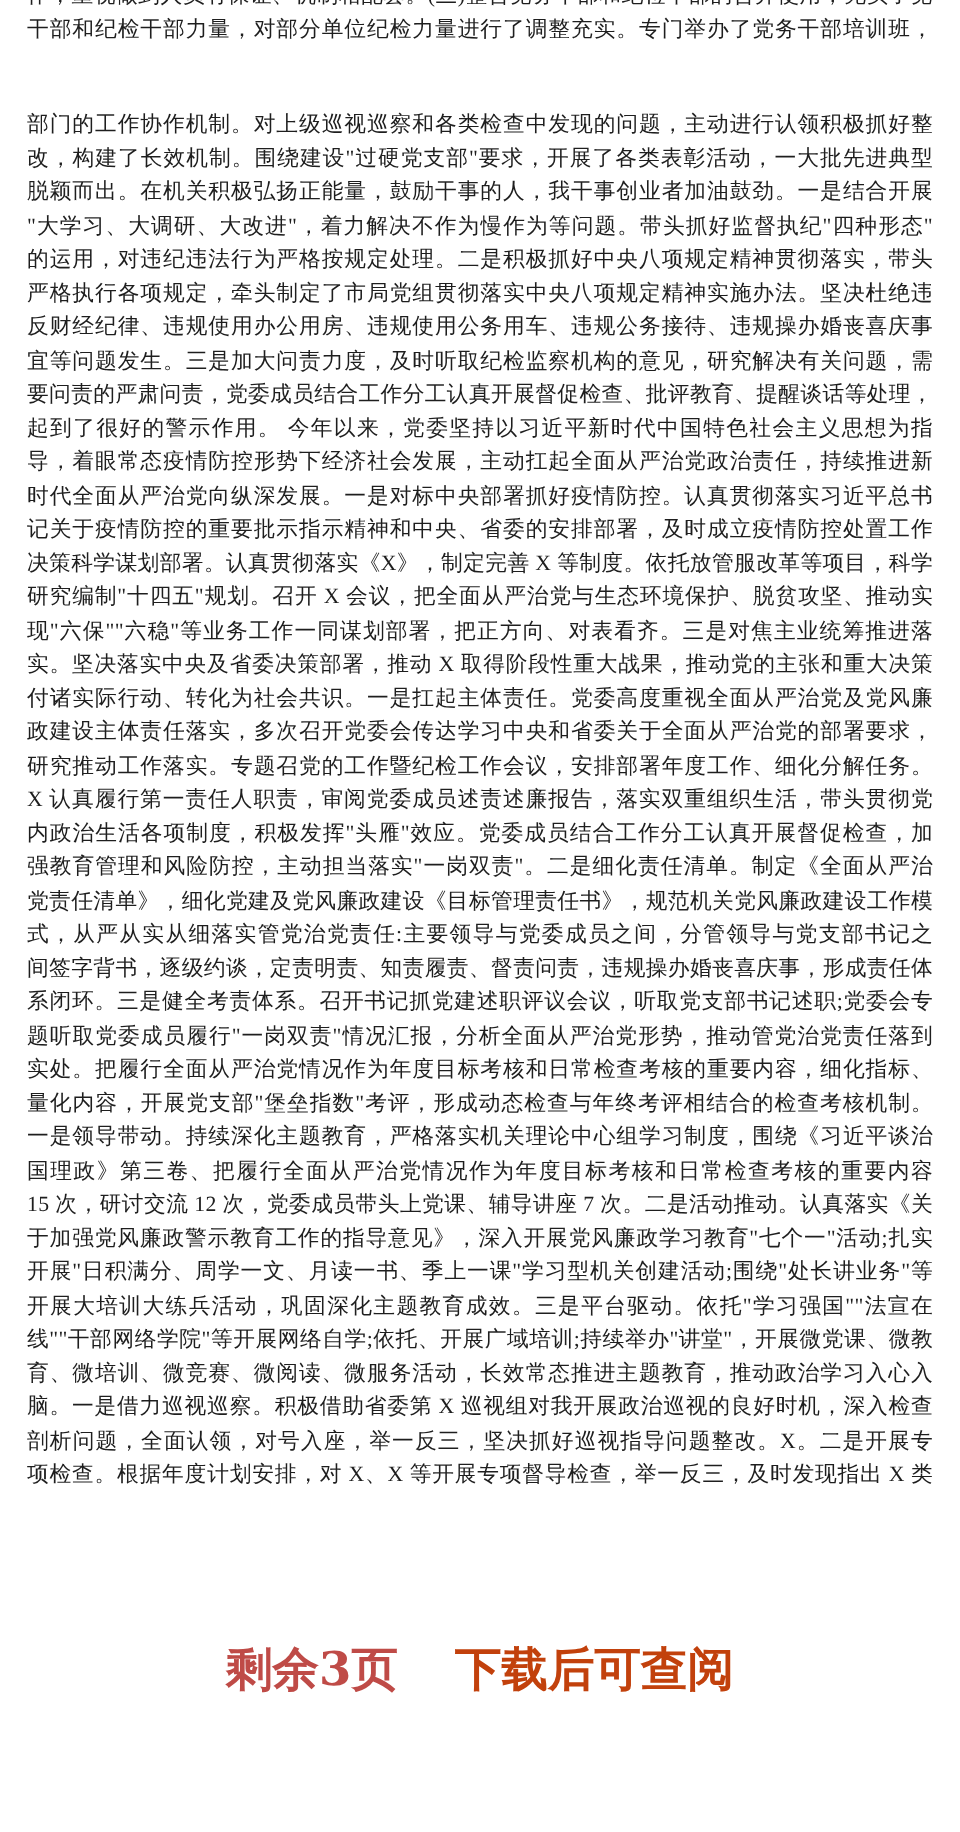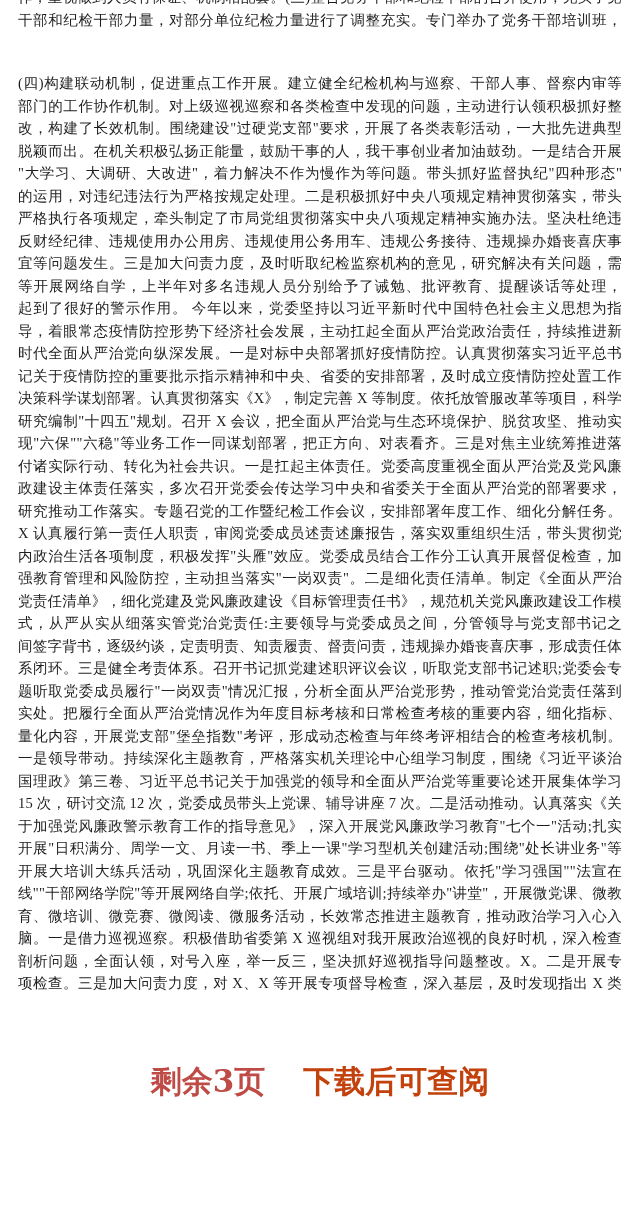--- a/index.html
+++ b/index.html
@@ -31,21 +31,21 @@
     color: #1e1e1e;
   }
   .clipped {
     
     margin-top: -14px;
   }
   .para-gap {
     height: 41px;
   }
   .footer {
-    margin-top: 68px;
+    margin-top: 100px;
     display: flex;
     justify-content: center;
     align-items: baseline;
     gap: 38px;
     font-family: "DejaVu Serif", "Liberation Serif", serif;
     font-weight: 700;
     font-size: 31px;
     line-height: 36px;
   }
   .footer-text {
@@ -54,61 +54,61 @@
 </style>
 </head>
 <body>
 
 <div class="page">
   <div class="text-col">
     <div class="line clipped">作，重视做到人员有保证、机制相配套。(三)整合党务干部和纪检干部的合并使用，充实了党务</div>
     <div class="line">干部和纪检干部力量，对部分单位纪检力量进行了调整充实。专门举办了党务干部培训班，</div>
     <div class="para-gap"></div>
     <div>
-        <div class="line">(四)构建联动机制，促进重点工作开展。建立健全纪检机构与巡察、干部人事、督察内审等</div>
         <div class="line">部门的工作协作机制。对上级巡视巡察和各类检查中发现的问题，主动进行认领积极抓好整</div>
         <div class="line">改，构建了长效机制。围绕建设"过硬党支部"要求，开展了各类表彰活动，一大批先进典型</div>
         <div class="line">脱颖而出。在机关积极弘扬正能量，鼓励干事的人，我干事创业者加油鼓劲。一是结合开展</div>
         <div class="line">"大学习、大调研、大改进"，着力解决不作为慢作为等问题。带头抓好监督执纪"四种形态"</div>
         <div class="line">的运用，对违纪违法行为严格按规定处理。二是积极抓好中央八项规定精神贯彻落实，带头</div>
         <div class="line">严格执行各项规定，牵头制定了市局党组贯彻落实中央八项规定精神实施办法。坚决杜绝违</div>
         <div class="line">反财经纪律、违规使用办公用房、违规使用公务用车、违规公务接待、违规操办婚丧喜庆事</div>
         <div class="line">宜等问题发生。三是加大问责力度，及时听取纪检监察机构的意见，研究解决有关问题，需</div>
-        <div class="line">等开展网络自学，上半年对多名违规人员分别给予了诫勉、批评教育、提醒谈话等处理，</div>
+        <div class="line">要问责的严肃问责，党委成员结合工作分工认真开展督促检查、批评教育、提醒谈话等处理，</div>
         <div class="line">起到了很好的警示作用。 今年以来，党委坚持以习近平新时代中国特色社会主义思想为指</div>
         <div class="line">导，着眼常态疫情防控形势下经济社会发展，主动扛起全面从严治党政治责任，持续推进新</div>
         <div class="line">时代全面从严治党向纵深发展。一是对标中央部署抓好疫情防控。认真贯彻落实习近平总书</div>
         <div class="line">记关于疫情防控的重要批示指示精神和中央、省委的安排部署，及时成立疫情防控处置工作</div>
         <div class="line">决策科学谋划部署。认真贯彻落实《X》，制定完善 X 等制度。依托放管服改革等项目，科学</div>
         <div class="line">研究编制"十四五"规划。召开 X 会议，把全面从严治党与生态环境保护、脱贫攻坚、推动实</div>
         <div class="line">现"六保""六稳"等业务工作一同谋划部署，把正方向、对表看齐。三是对焦主业统筹推进落</div>
+        <div class="line">实。坚决落实中央及省委决策部署，推动 X 取得阶段性重大战果，推动党的主张和重大决策</div>
         <div class="line">付诸实际行动、转化为社会共识。一是扛起主体责任。党委高度重视全面从严治党及党风廉</div>
         <div class="line">政建设主体责任落实，多次召开党委会传达学习中央和省委关于全面从严治党的部署要求，</div>
         <div class="line">研究推动工作落实。专题召党的工作暨纪检工作会议，安排部署年度工作、细化分解任务。</div>
         <div class="line">X 认真履行第一责任人职责，审阅党委成员述责述廉报告，落实双重组织生活，带头贯彻党</div>
         <div class="line">内政治生活各项制度，积极发挥"头雁"效应。党委成员结合工作分工认真开展督促检查，加</div>
         <div class="line">强教育管理和风险防控，主动担当落实"一岗双责"。二是细化责任清单。制定《全面从严治</div>
         <div class="line">党责任清单》，细化党建及党风廉政建设《目标管理责任书》，规范机关党风廉政建设工作模</div>
         <div class="line">式，从严从实从细落实管党治党责任:主要领导与党委成员之间，分管领导与党支部书记之</div>
         <div class="line">间签字背书，逐级约谈，定责明责、知责履责、督责问责，违规操办婚丧喜庆事，形成责任体</div>
         <div class="line">系闭环。三是健全考责体系。召开书记抓党建述职评议会议，听取党支部书记述职;党委会专</div>
         <div class="line">题听取党委成员履行"一岗双责"情况汇报，分析全面从严治党形势，推动管党治党责任落到</div>
         <div class="line">实处。把履行全面从严治党情况作为年度目标考核和日常检查考核的重要内容，细化指标、</div>
         <div class="line">量化内容，开展党支部"堡垒指数"考评，形成动态检查与年终考评相结合的检查考核机制。</div>
         <div class="line">一是领导带动。持续深化主题教育，严格落实机关理论中心组学习制度，围绕《习近平谈治</div>
-        <div class="line">国理政》第三卷、习近平总书记关于加强党的领导和全面从严治党等重要论述开展集体学习</div>
+        <div class="line">国理政》第三卷、把履行全面从严治党情况作为年度目标考核和日常检查考核的重要内容</div>
         <div class="line">15 次，研讨交流 12 次，党委成员带头上党课、辅导讲座 7 次。二是活动推动。认真落实《关</div>
         <div class="line">于加强党风廉政警示教育工作的指导意见》，深入开展党风廉政学习教育"七个一"活动;扎实</div>
         <div class="line">开展"日积满分、周学一文、月读一书、季上一课"学习型机关创建活动;围绕"处长讲业务"等</div>
         <div class="line">开展大培训大练兵活动，巩固深化主题教育成效。三是平台驱动。依托"学习强国""法宣在</div>
         <div class="line">线""干部网络学院"等开展网络自学;依托、开展广域培训;持续举办"讲堂"，开展微党课、微教</div>
         <div class="line">育、微培训、微竞赛、微阅读、微服务活动，长效常态推进主题教育，推动政治学习入心入</div>
         <div class="line">脑。一是借力巡视巡察。积极借助省委第 X 巡视组对我开展政治巡视的良好时机，深入检查</div>
         <div class="line">剖析问题，全面认领，对号入座，举一反三，坚决抓好巡视指导问题整改。X。二是开展专</div>
-        <div class="line">项检查。三是加大问责力度，对 X、X 等开展专项督导检查，深入基层，及时发现指出 X 类</div>
+        <div class="line">项检查。根据年度计划安排，对 X、X 等开展专项督导检查，举一反三，及时发现指出 X 类</div>
       </div>
   </div>
 
   <div class="footer">
     <span class="footer-text" style="color: rgb(191, 75, 71);">剩余3页</span>
     <span class="footer-text" style="color: #c2410c;">下载后可查阅</span>
   </div>
 </div>
 
 </body></html>

